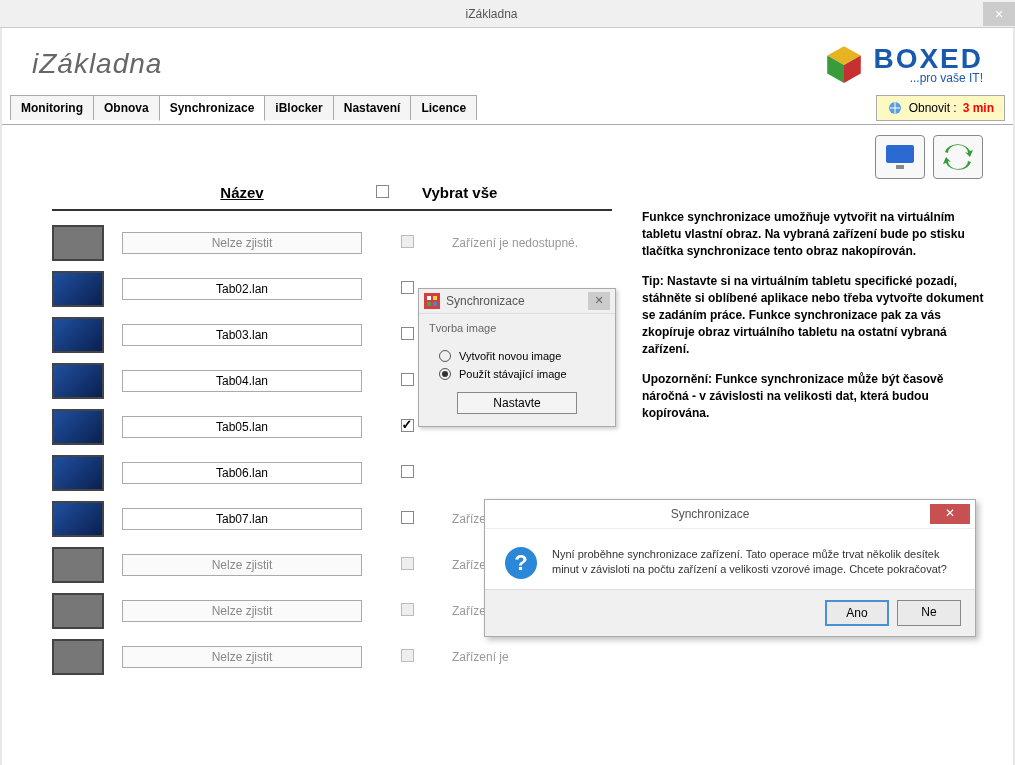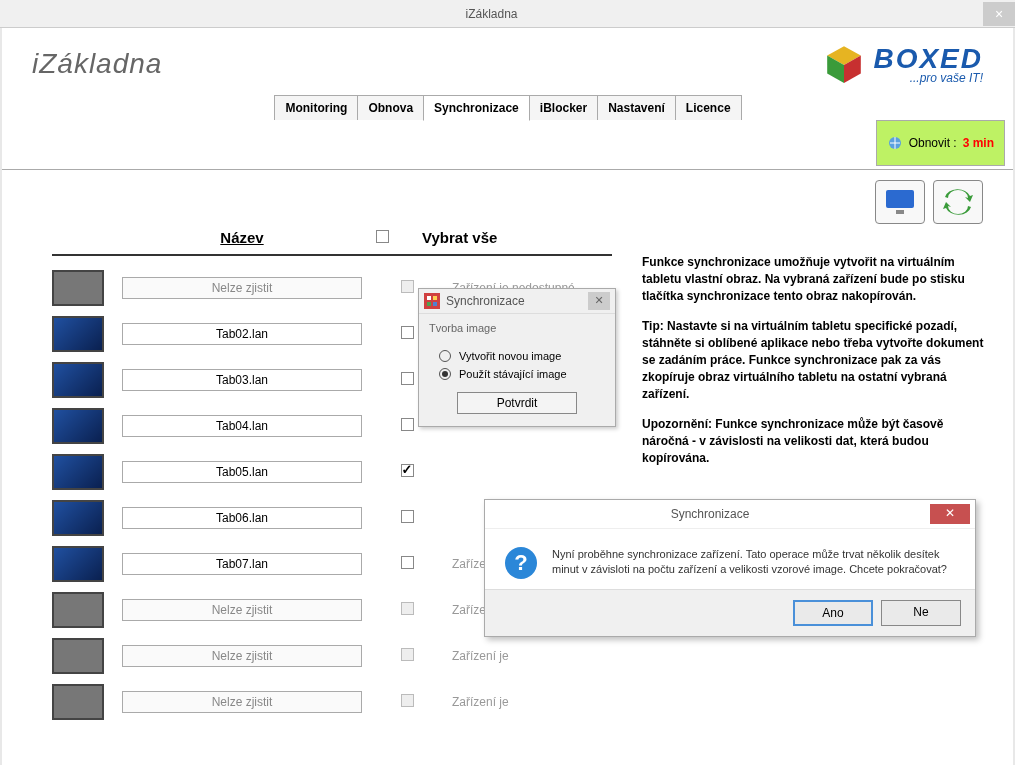--- a/index.html
+++ b/index.html
@@ -3,28 +3,28 @@
 <meta charset="utf-8">
 <style>
 * { box-sizing: border-box; margin: 0; padding: 0; }
 body { font-family: Tahoma, Arial, sans-serif; font-size: 12px; background: #e8e8e8; width: 1015px; height: 765px; overflow: hidden; position: relative; }
 .titlebar { height: 28px; background: #f0f0f0; display: flex; align-items: center; border-bottom: 1px solid #ccc; }
 .titlebar .title { flex: 1; text-align: center; color: #555; }
 .titlebar .close { width: 32px; height: 24px; background: #ccc; color: #fff; text-align: center; line-height: 24px; cursor: pointer; font-size: 14px; }
 .app { background: #fff; margin: 0 2px; height: 737px; overflow-y: scroll; }
 .header { display: flex; align-items: center; padding: 15px 30px 10px 30px; }
 .logo-left { font-family: 'Arial Black', Arial; font-size: 28px; font-style: italic; color: #666; flex: 1; letter-spacing: 1px; }
-.logo-right { display: flex; align-items: center; gap: 8px; font-style: italic; }
+.logo-right { display: flex; align-items: center; gap: 8px; }
 .cube { width: 42px; height: 42px; }
 .boxed-text { font-family: Arial Black, Arial; font-size: 28px; font-weight: bold; color: #1a5aad; letter-spacing: 2px; }
 .boxed-sub { font-size: 12px; color: #1a5aad; text-align: right; margin-top: -4px; }
-.tabs-row { display: flex; align-items: center; border-bottom: 1px solid #aaa; padding: 0 8px; position: relative; flex-direction: column; }
+.tabs-row { display: flex; align-items: flex-start; border-bottom: 1px solid #aaa; padding: 0 8px; position: relative; }
 .tab { padding: 5px 10px; border: 1px solid #aaa; border-bottom: none; background: #f5f5f5; font-size: 12px; font-weight: bold; cursor: pointer; margin-right: -1px; }
 .tab.active { background: #fff; border-bottom: 1px solid #fff; margin-bottom: -1px; }
-.refresh-box { margin-left: auto; border: 1px solid #aaa; padding: 14px 10px; display: flex; align-items: center; gap: 6px; background: #bef264; margin-bottom: 3px; }
+.refresh-box { margin-left: auto; border: 1px solid #aaa; padding: 4px 10px; display: flex; align-items: center; gap: 6px; background: #fef9c3; margin-bottom: 3px; }
 .refresh-box .globe { width: 16px; height: 16px; }
 .refresh-val { color: red; font-weight: bold; }
 .toolbar { display: flex; justify-content: flex-end; padding: 10px 30px 0 0; gap: 8px; }
 .tool-btn { width: 50px; height: 44px; border: 1px solid #888; border-radius: 4px; background: #f8f8f8; display: flex; align-items: center; justify-content: center; cursor: pointer; }
 .content { display: flex; padding: 0 20px 20px 50px; gap: 30px; }
 .left-col { flex: 0 0 560px; }
 .list-header { display: flex; align-items: center; border-bottom: 2px solid #333; padding: 5px 0 8px 0; margin-bottom: 14px; }
 .list-header .h-name { width: 240px; text-align: center; font-weight: bold; font-size: 15px; margin-left: 70px; text-decoration: underline; }
 .list-header .h-chk { width: 40px; text-align: center; }
 .list-header .h-sel { font-weight: bold; font-size: 15px; padding-left: 20px; }
@@ -56,21 +56,21 @@
 .popup1-btn { display: block; width: 120px; margin: 12px auto 0 auto; padding: 3px 0; border: 1px solid #888; background: #f4f4f4; text-align: center; cursor: pointer; }
 
 .popup2 { position: absolute; left: 484px; top: 499px; width: 492px; background: #fff; border: 1px solid #aaa; box-shadow: 3px 3px 6px rgba(0,0,0,.25); z-index: 10; }
 .popup2-title { display: flex; align-items: center; padding: 4px 5px; background: #fff; border-bottom: 1px solid #eee; }
 .popup2-title .txt { flex: 1; text-align: center; color: #555; font-size: 12px; }
 .popup2-title .x { width: 40px; height: 20px; background: #c75050; color: #fff; text-align: center; line-height: 18px; cursor: pointer; font-size: 12px; }
 .popup2-body { display: flex; padding: 18px 20px 10px 20px; gap: 15px; background: #fff; }
 .q-icon { width: 32px; height: 32px; border-radius: 50%; background: #2b87d8; color: #fff; font-size: 22px; font-weight: bold; text-align: center; line-height: 32px; flex-shrink: 0; }
 .popup2-msg { font-size: 11px; line-height: 1.4; color: #333; }
 .popup2-footer { background: #f0f0f0; padding: 10px 14px; display: flex; justify-content: flex-end; gap: 8px; border-top: 1px solid #ddd; }
-.popup2-btn { width: 80px; padding: 4px 0; border: 1px solid #888; background: #eaeaea; text-align: center; cursor: pointer; }
+.popup2-btn { width: 64px; padding: 4px 0; border: 1px solid #888; background: #eaeaea; text-align: center; cursor: pointer; }
 .popup2-btn.primary { border: 2px solid #4a90d9; }
 </style>
 </head>
 <body>
 
 <div class="titlebar">
   <span class="title">iZákladna</span>
   <span class="close">×</span>
 </div>
 
@@ -218,21 +218,21 @@
   <div class="popup1-body">
     <div class="group-label">Tvorba image</div>
     <div class="radio-row">
       <span class="radio"></span>
       <span>Vytvořit novou image</span>
     </div>
     <div class="radio-row">
       <span class="radio selected"></span>
       <span>Použít stávající image</span>
     </div>
-    <div class="popup1-btn">Potvrdit</div>
+    <div class="popup1-btn">Nastavte</div>
   </div>
 </div>
 
 <div class="popup2">
   <div class="popup2-title">
     <span class="txt">Synchronizace</span>
     <span class="x">✕</span>
   </div>
   <div class="popup2-body">
     <div class="q-icon">?</div>

